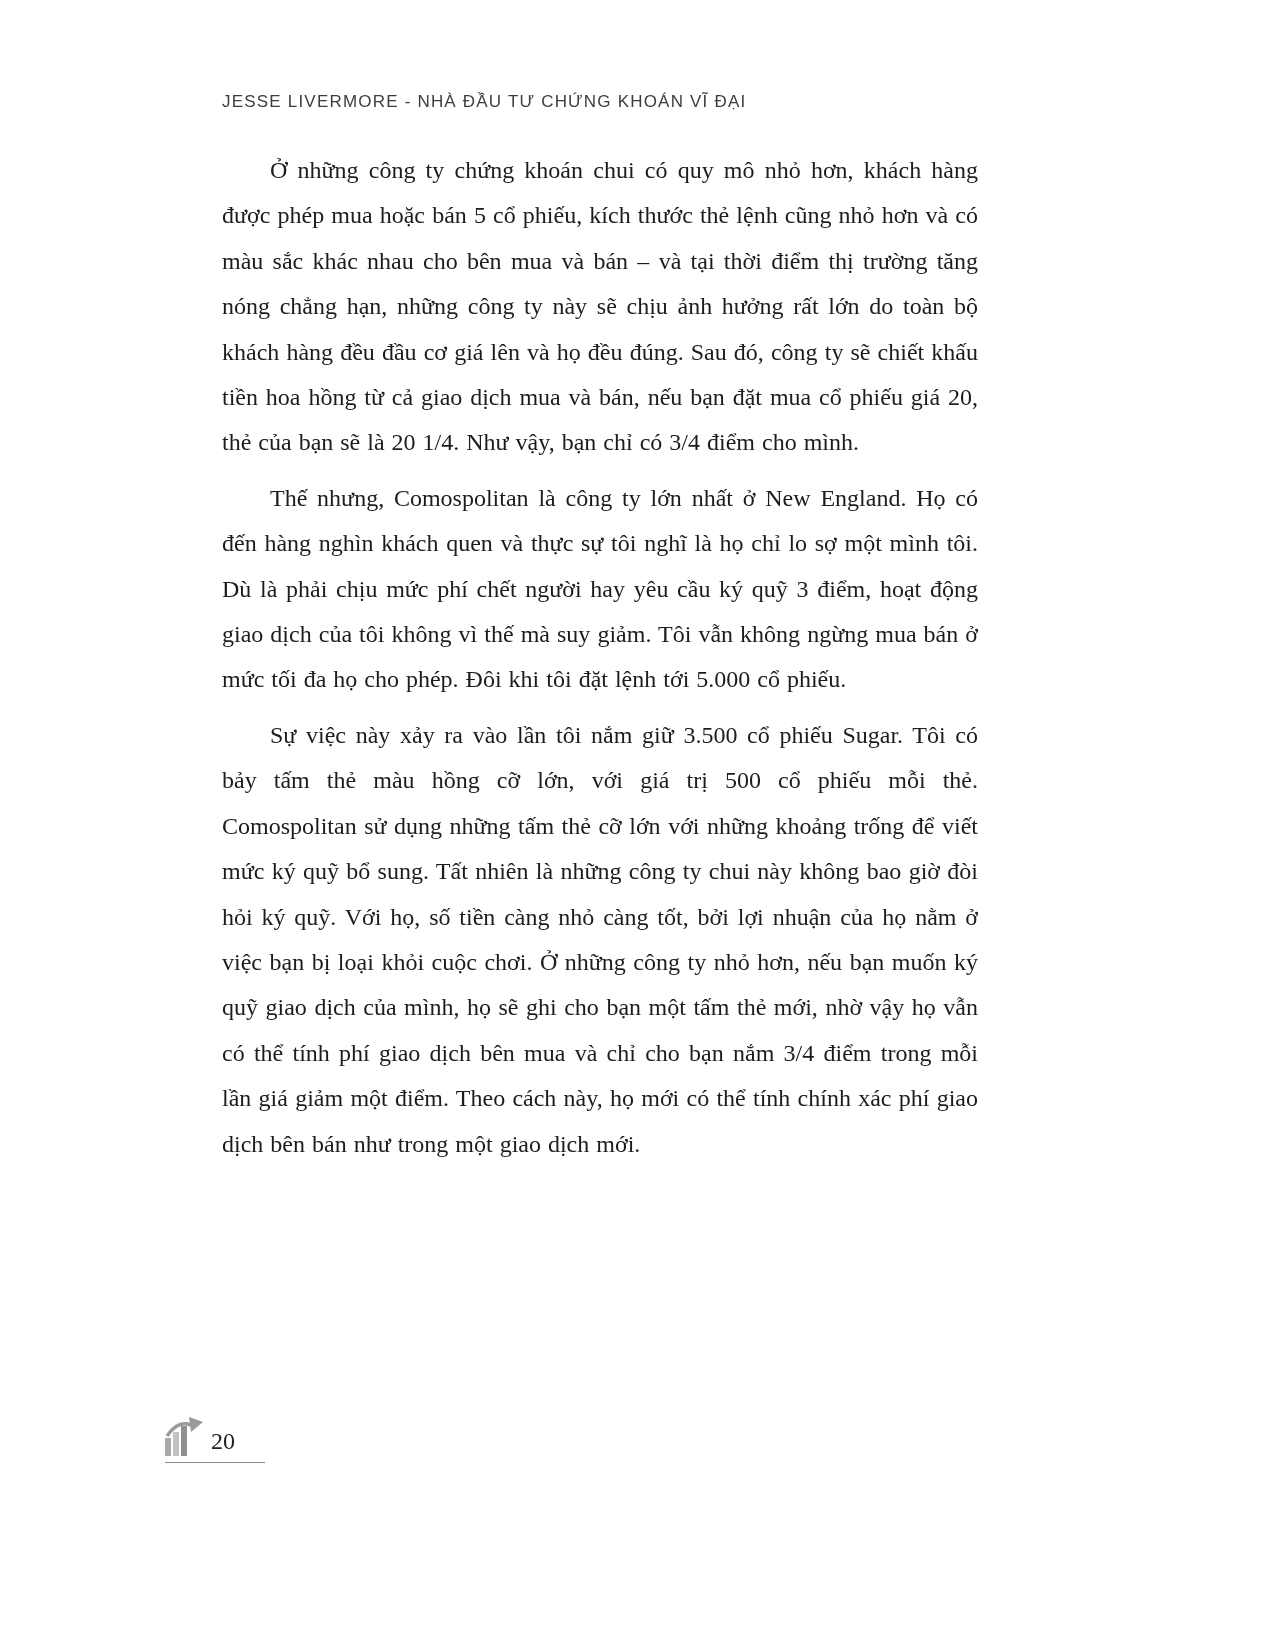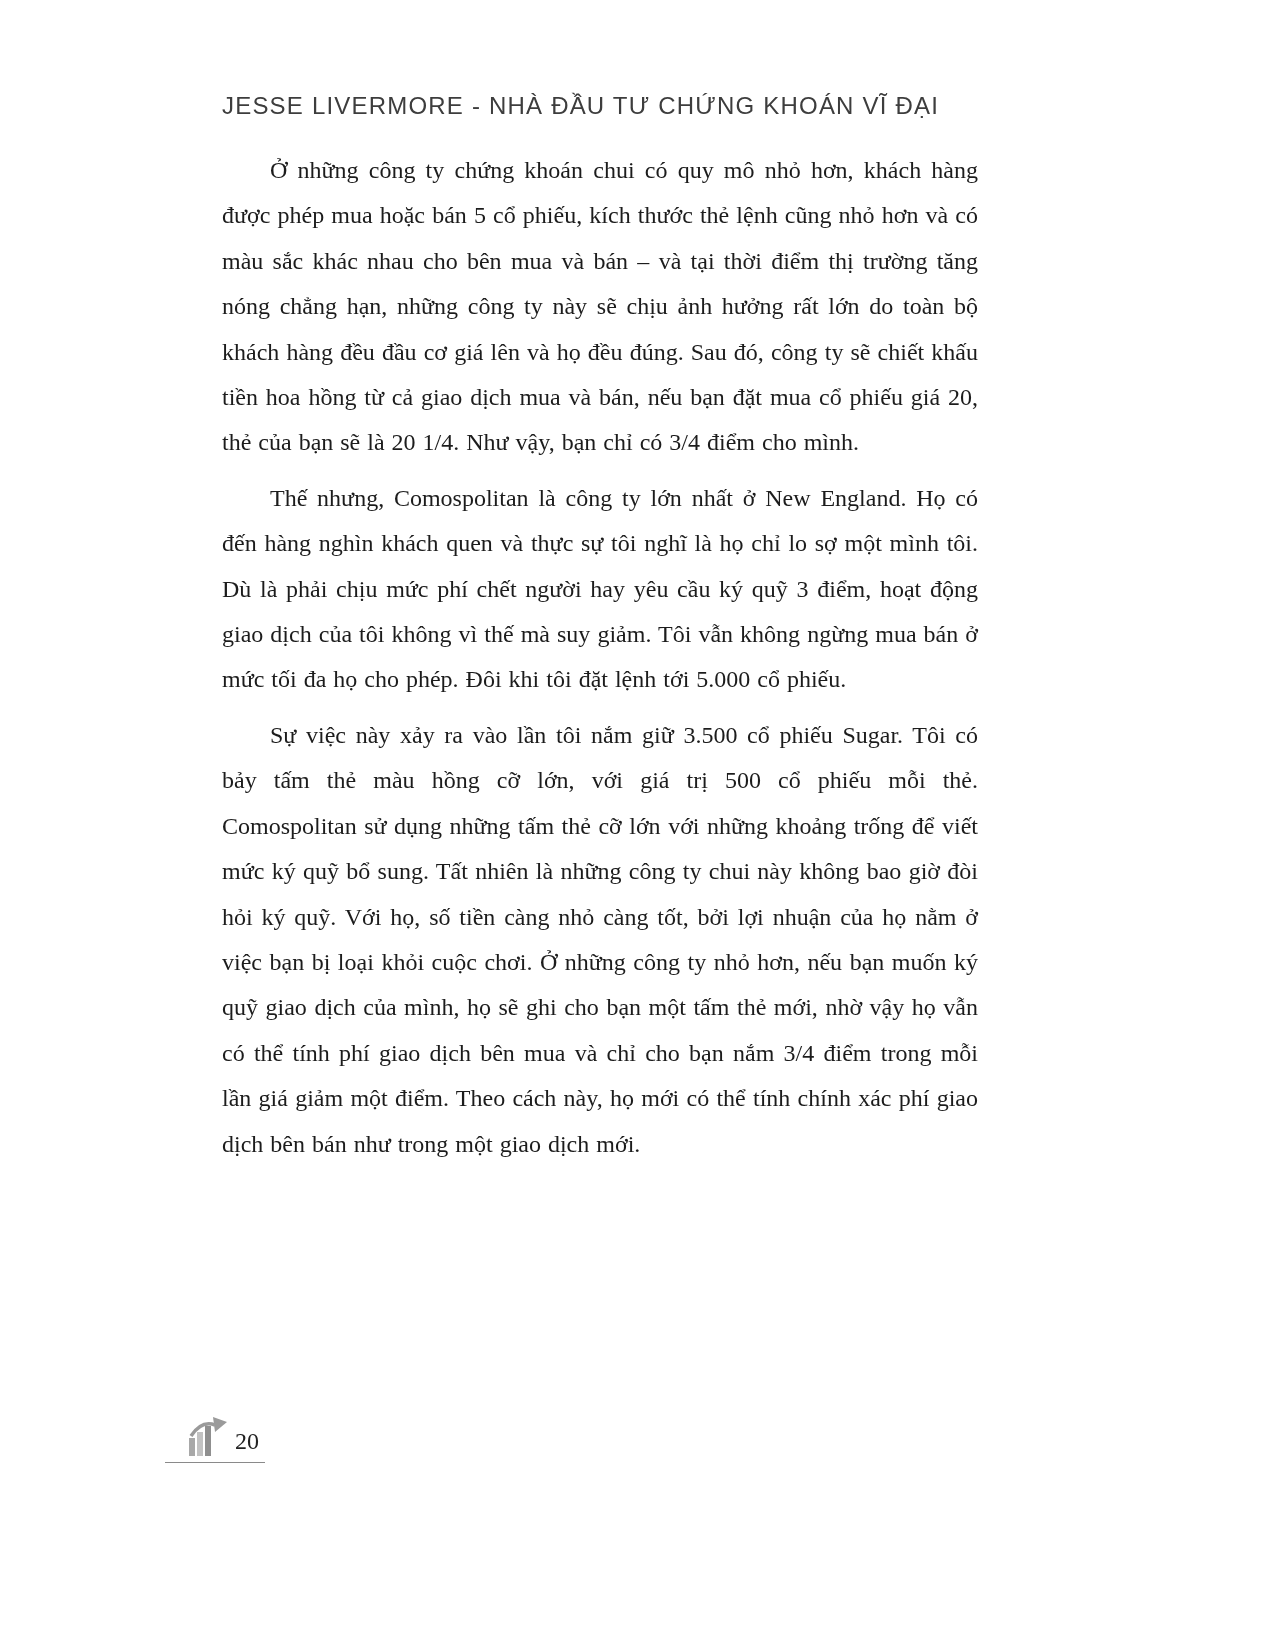--- a/index.html
+++ b/index.html
@@ -17,21 +17,21 @@
     font-family: "Liberation Serif", serif;
     color: #1c1c1c;
     overflow: hidden;
     box-shadow: 0 0 6px rgba(0,0,0,0.15);
   }
   .running-header {
     position: absolute;
     left: 222px;
     top: 92px;
     font-family: "Liberation Sans", sans-serif;
-    font-size: 24px;
+    font-size: 17px;
     letter-spacing: 1.2px;
     color: #3d3d3d;
     white-space: nowrap;
   }
   .content {
     position: absolute;
     left: 222px;
     top: 148px;
     width: 756px;
     text-align: justify;
@@ -46,21 +46,20 @@
   .footer {
     position: absolute;
     left: 163px;
     top: 1414px;
     width: 120px;
   }
   .footer-row {
     display: flex;
     align-items: flex-end;
     gap: 6px;
-    justify-content: center;
   }
   .logo-icon {
     display: inline-block;
     width: 42px;
     height: 44px;
   }
   .page-number {
     font-family: "Liberation Serif", serif;
     font-size: 24px;
     color: #222222;

